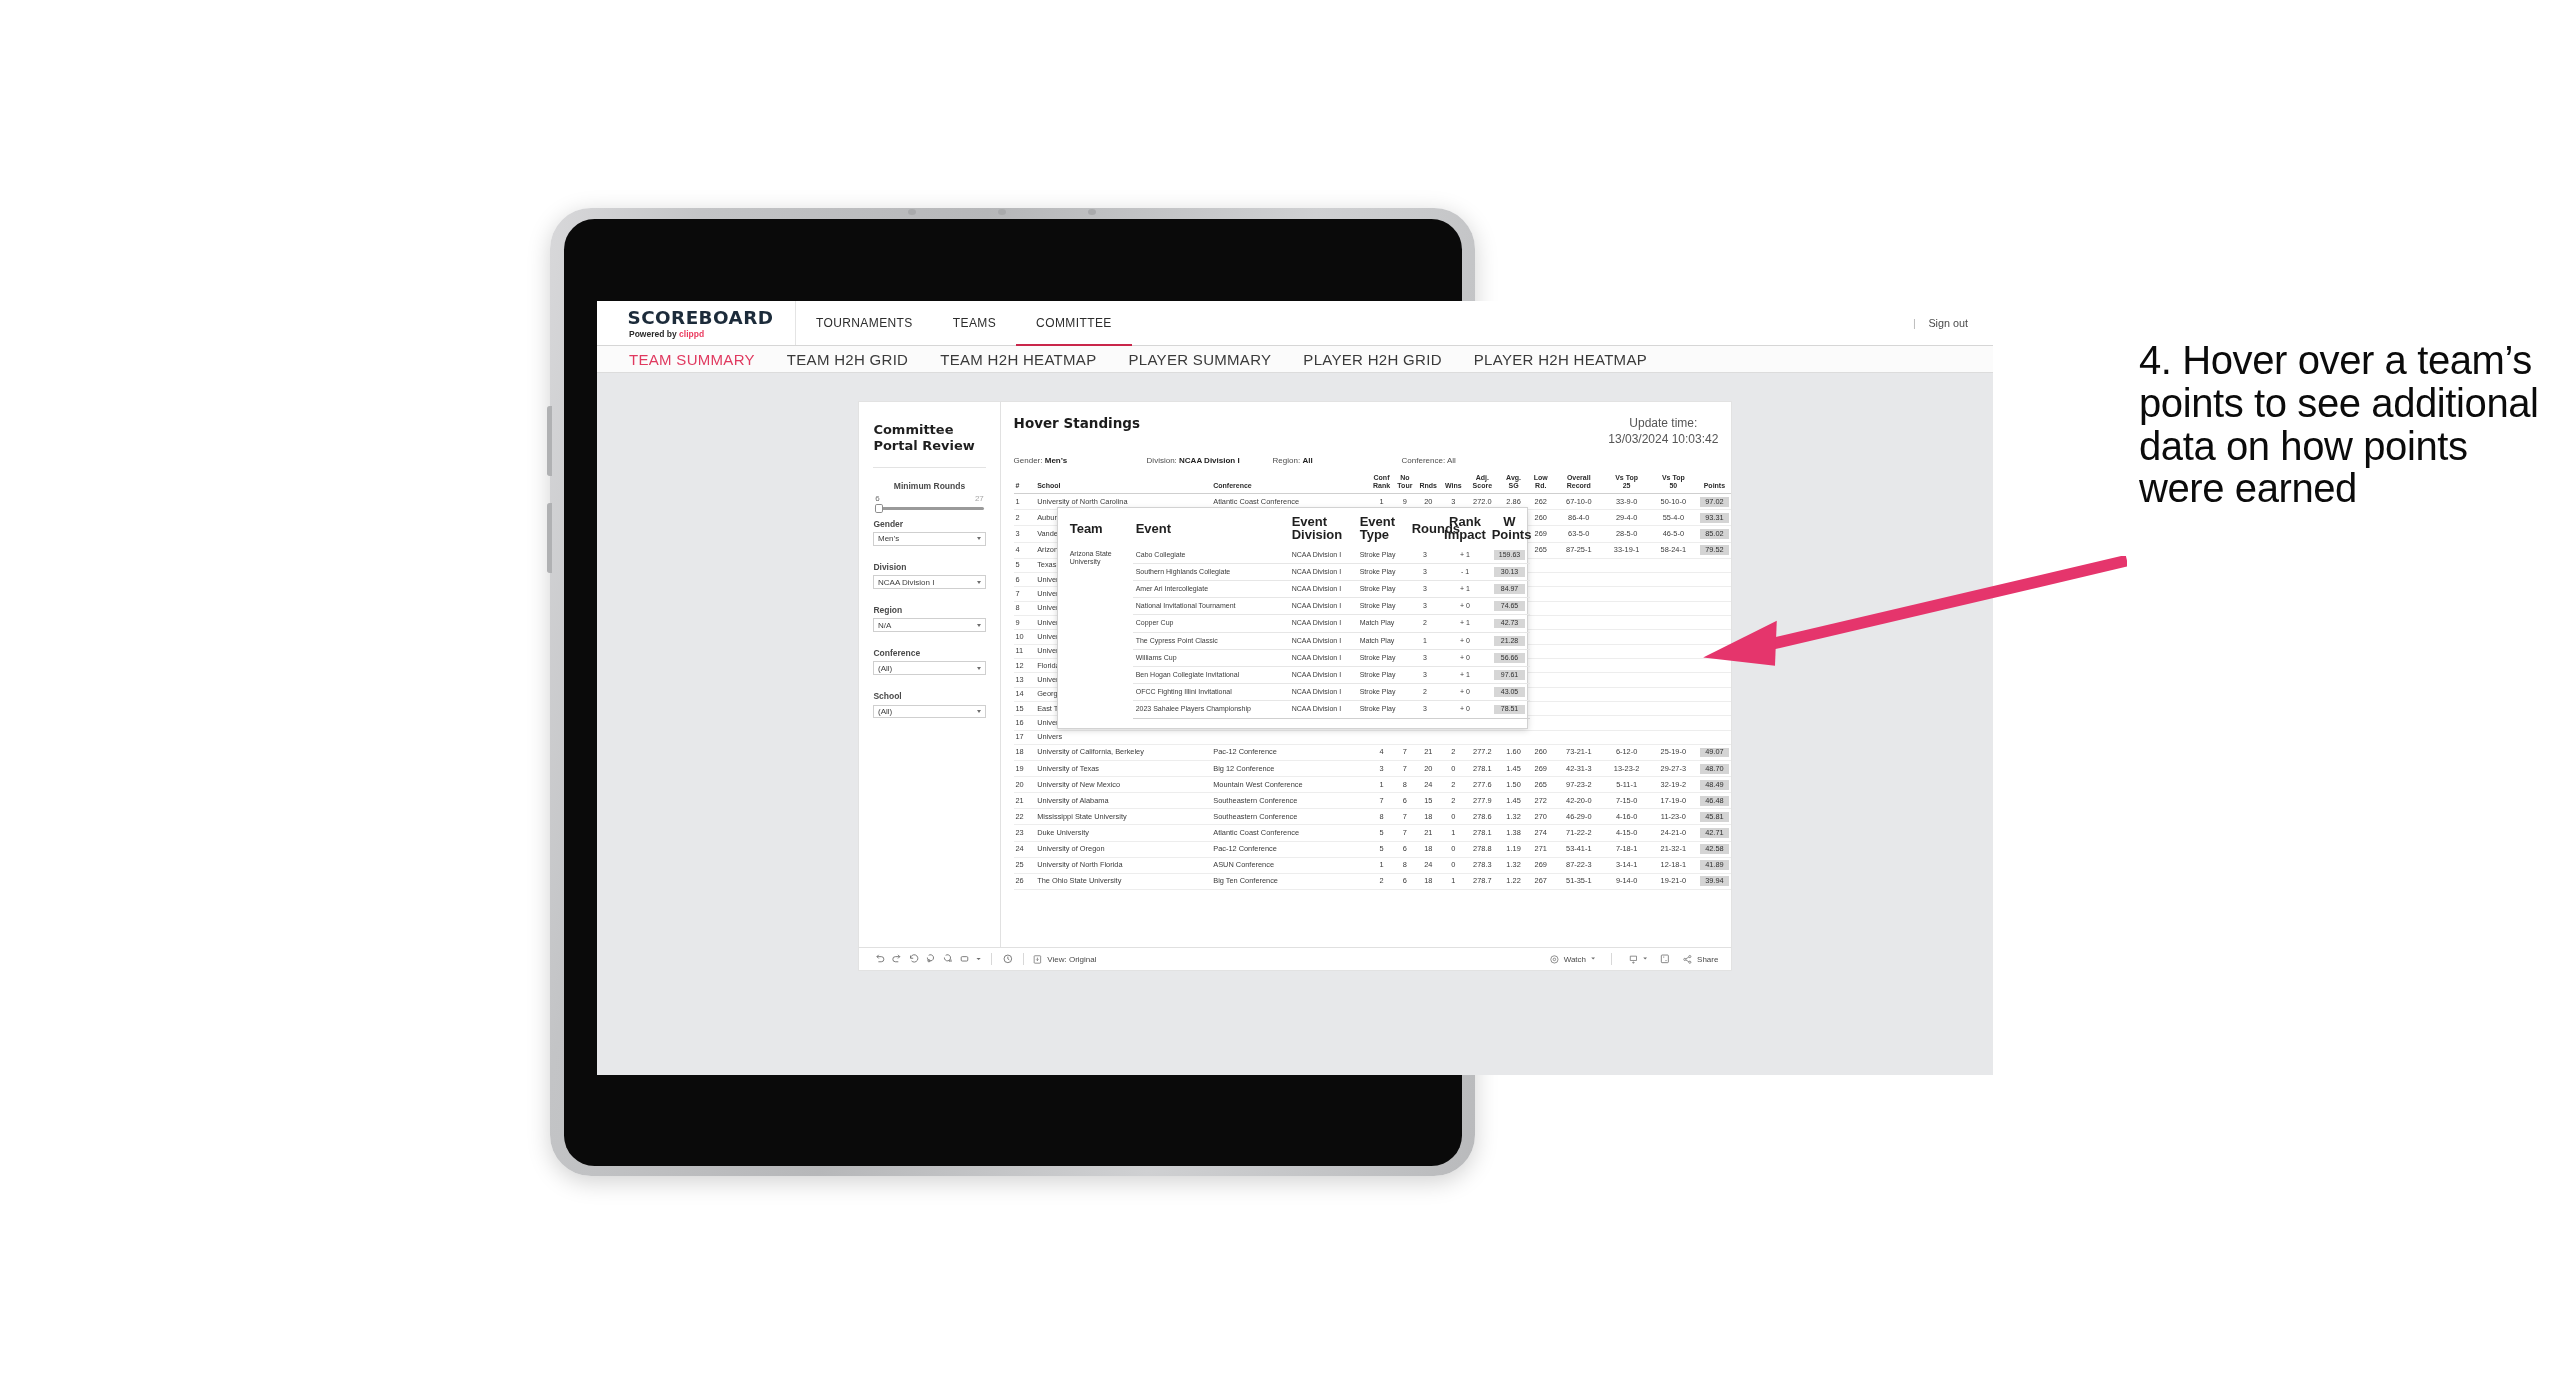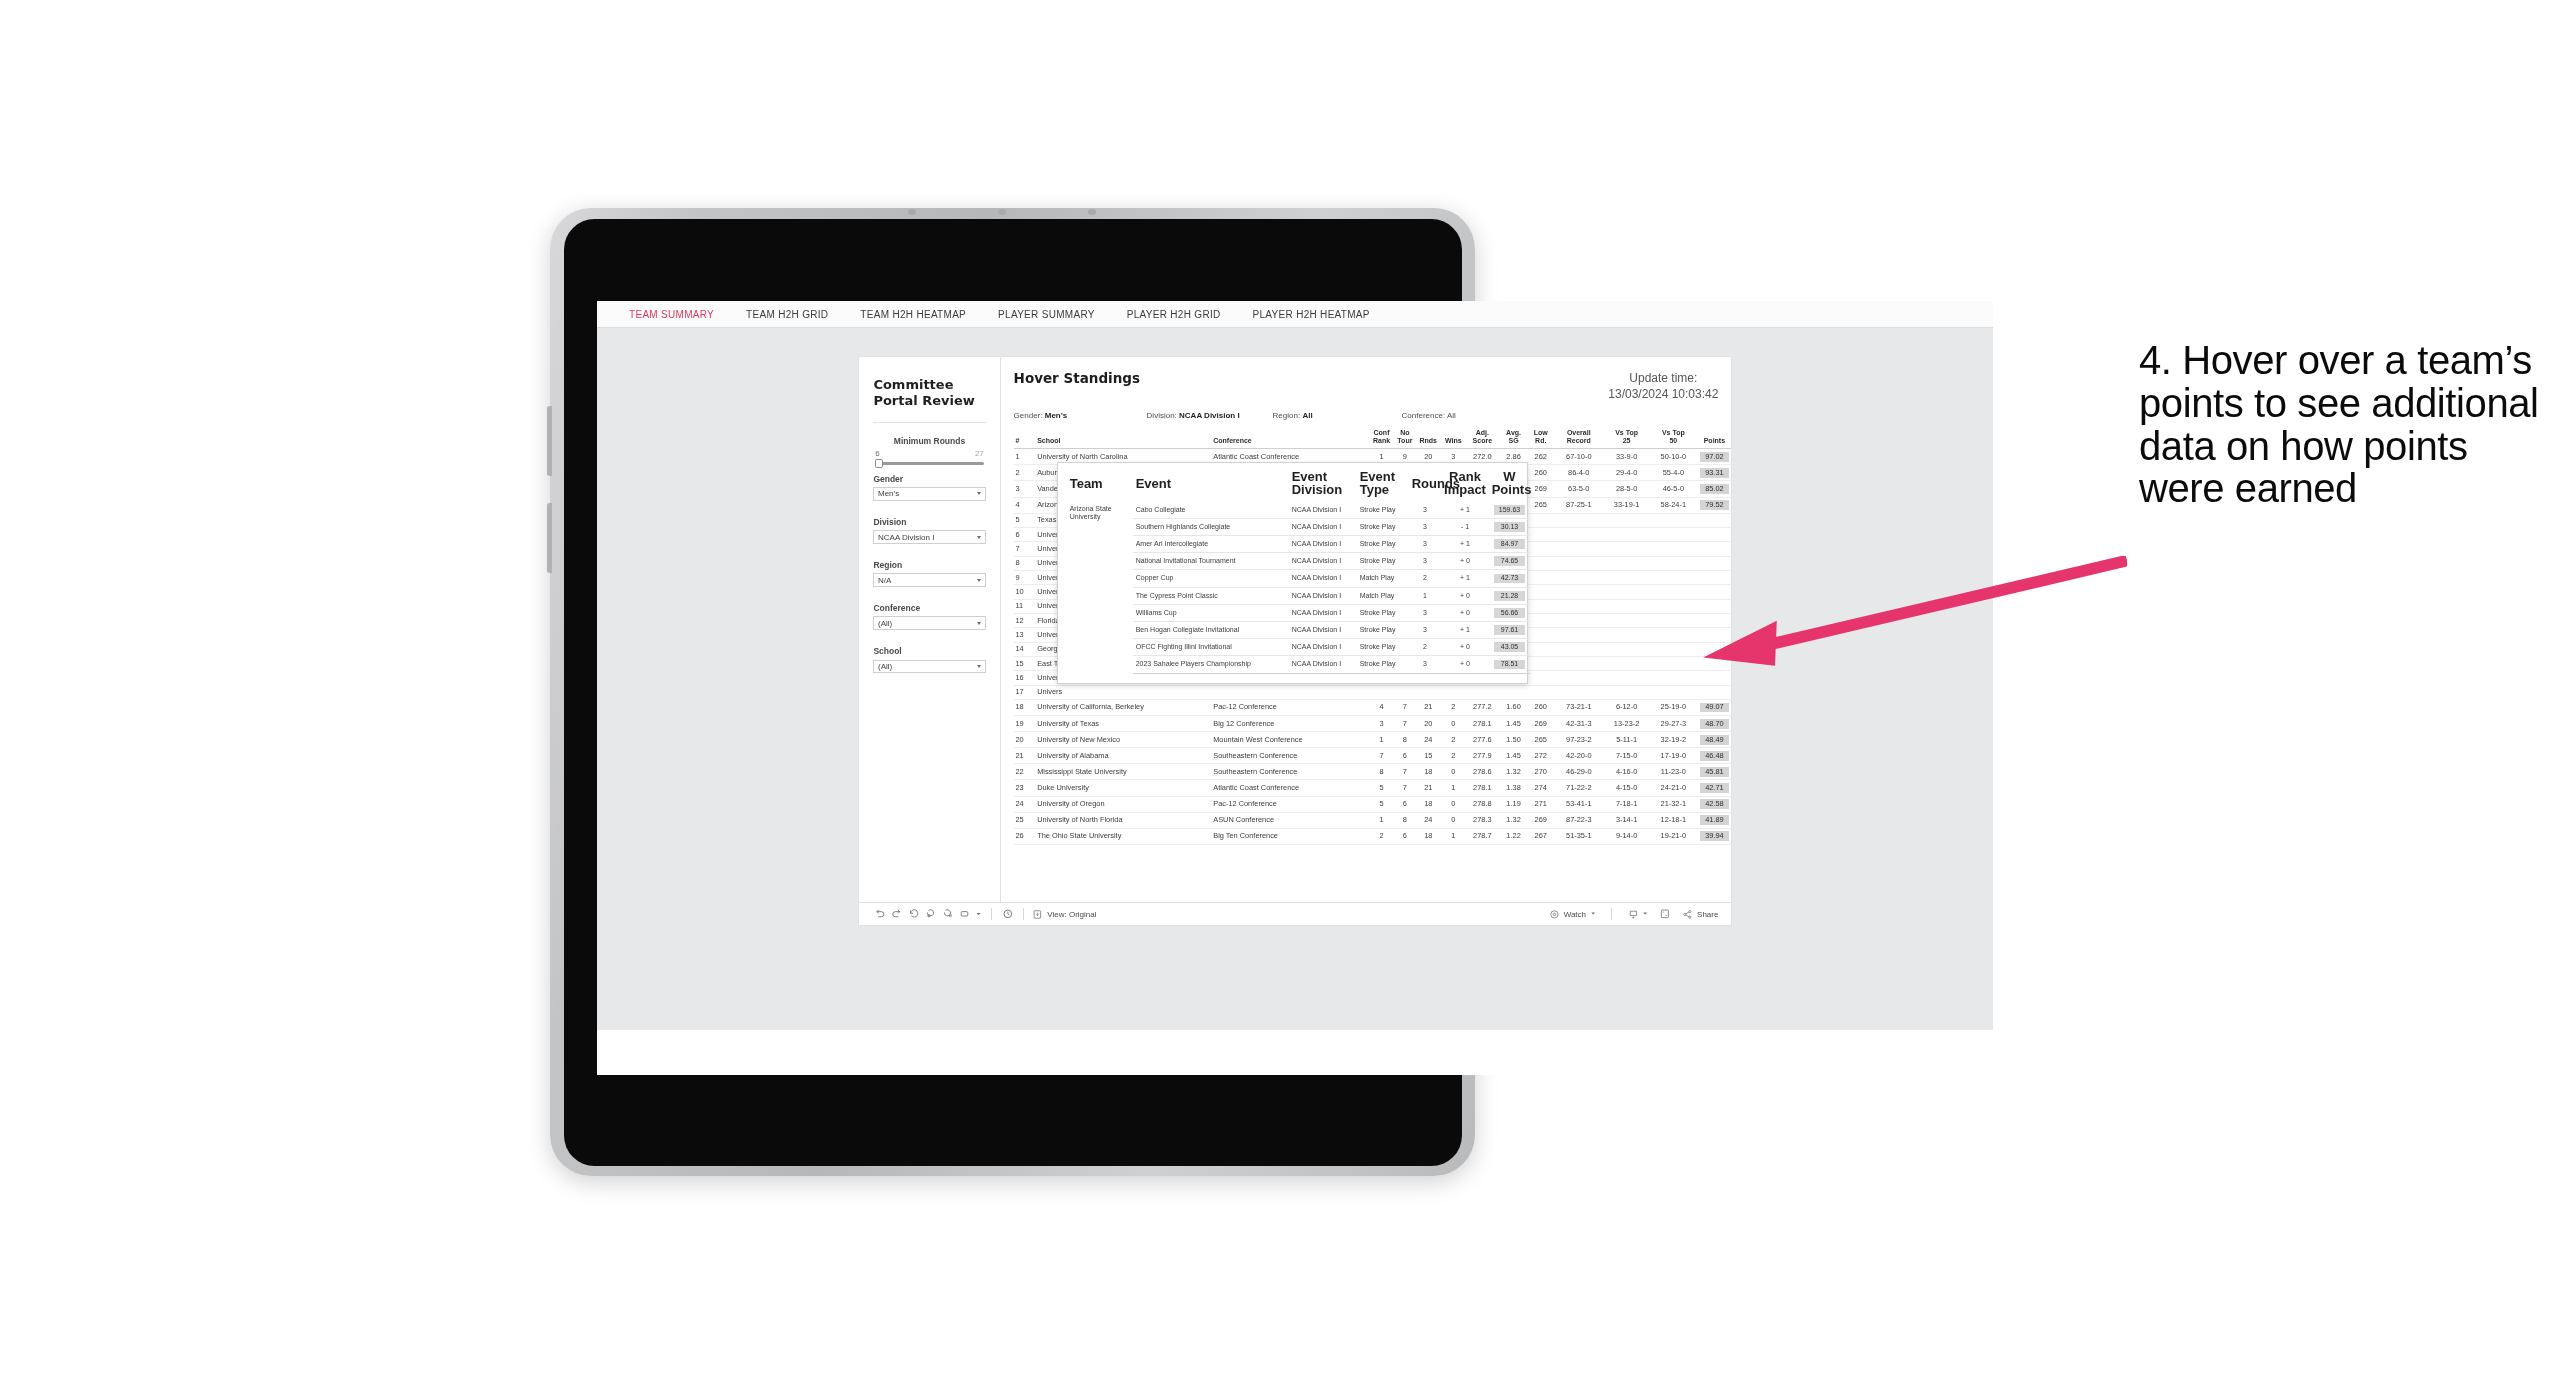--- a/index.html
+++ b/index.html
@@ -109,21 +109,21 @@
 
   
   #sub-nav {
     height: 27px;
     background: #fbfbfb;
     border-bottom: 0.9px solid #dcdcdc;
     display: flex; align-items: center;
     padding-left: 32px;
   }
   .sub-tab {
-    font-size: 10px;
+    font-size: 15px;
     letter-spacing: 0.3px;
     color: #3a3a3a;
     margin-right: 32px;
     cursor: pointer;
   }
   .sub-tab.active { color: #e0395f; }
 
   
   #dash-bg {
     background: #e7e8ea;
@@ -366,20 +366,33 @@
 <div id="tablet-frame"></div>
 <div class="cam-dot" style="left:908px;"></div>
 <div class="cam-dot" style="left:998px;"></div>
 <div class="cam-dot" style="left:1088px;"></div>
 <div class="vol-btn" style="top:406px;height:70px;"></div>
 <div class="vol-btn" style="top:503px;height:70px;"></div>
 <div id="tablet-screen"></div>
 
 <div id="app-viewport">
 
+  <div id="top-nav">
+    <div id="brand">
+      <div id="brand-title">SCOREBOARD</div>
+      <div id="brand-sub"><span>Powered by </span><span class="accent">clippd</span></div>
+    </div>
+    <div class="nav-tab">TOURNAMENTS</div>
+    <div class="nav-tab">TEAMS</div>
+    <div class="nav-tab active">COMMITTEE</div>
+    <div id="nav-right">
+      <span class="sep">|</span>
+      <span id="signout">Sign out</span>
+    </div>
+  </div>
 
   <div id="sub-nav">
     <div class="sub-tab active">TEAM SUMMARY</div>
     <div class="sub-tab">TEAM H2H GRID</div>
     <div class="sub-tab">TEAM H2H HEATMAP</div>
     <div class="sub-tab">PLAYER SUMMARY</div>
     <div class="sub-tab">PLAYER H2H GRID</div>
     <div class="sub-tab">PLAYER H2H HEATMAP</div>
   </div>
 

